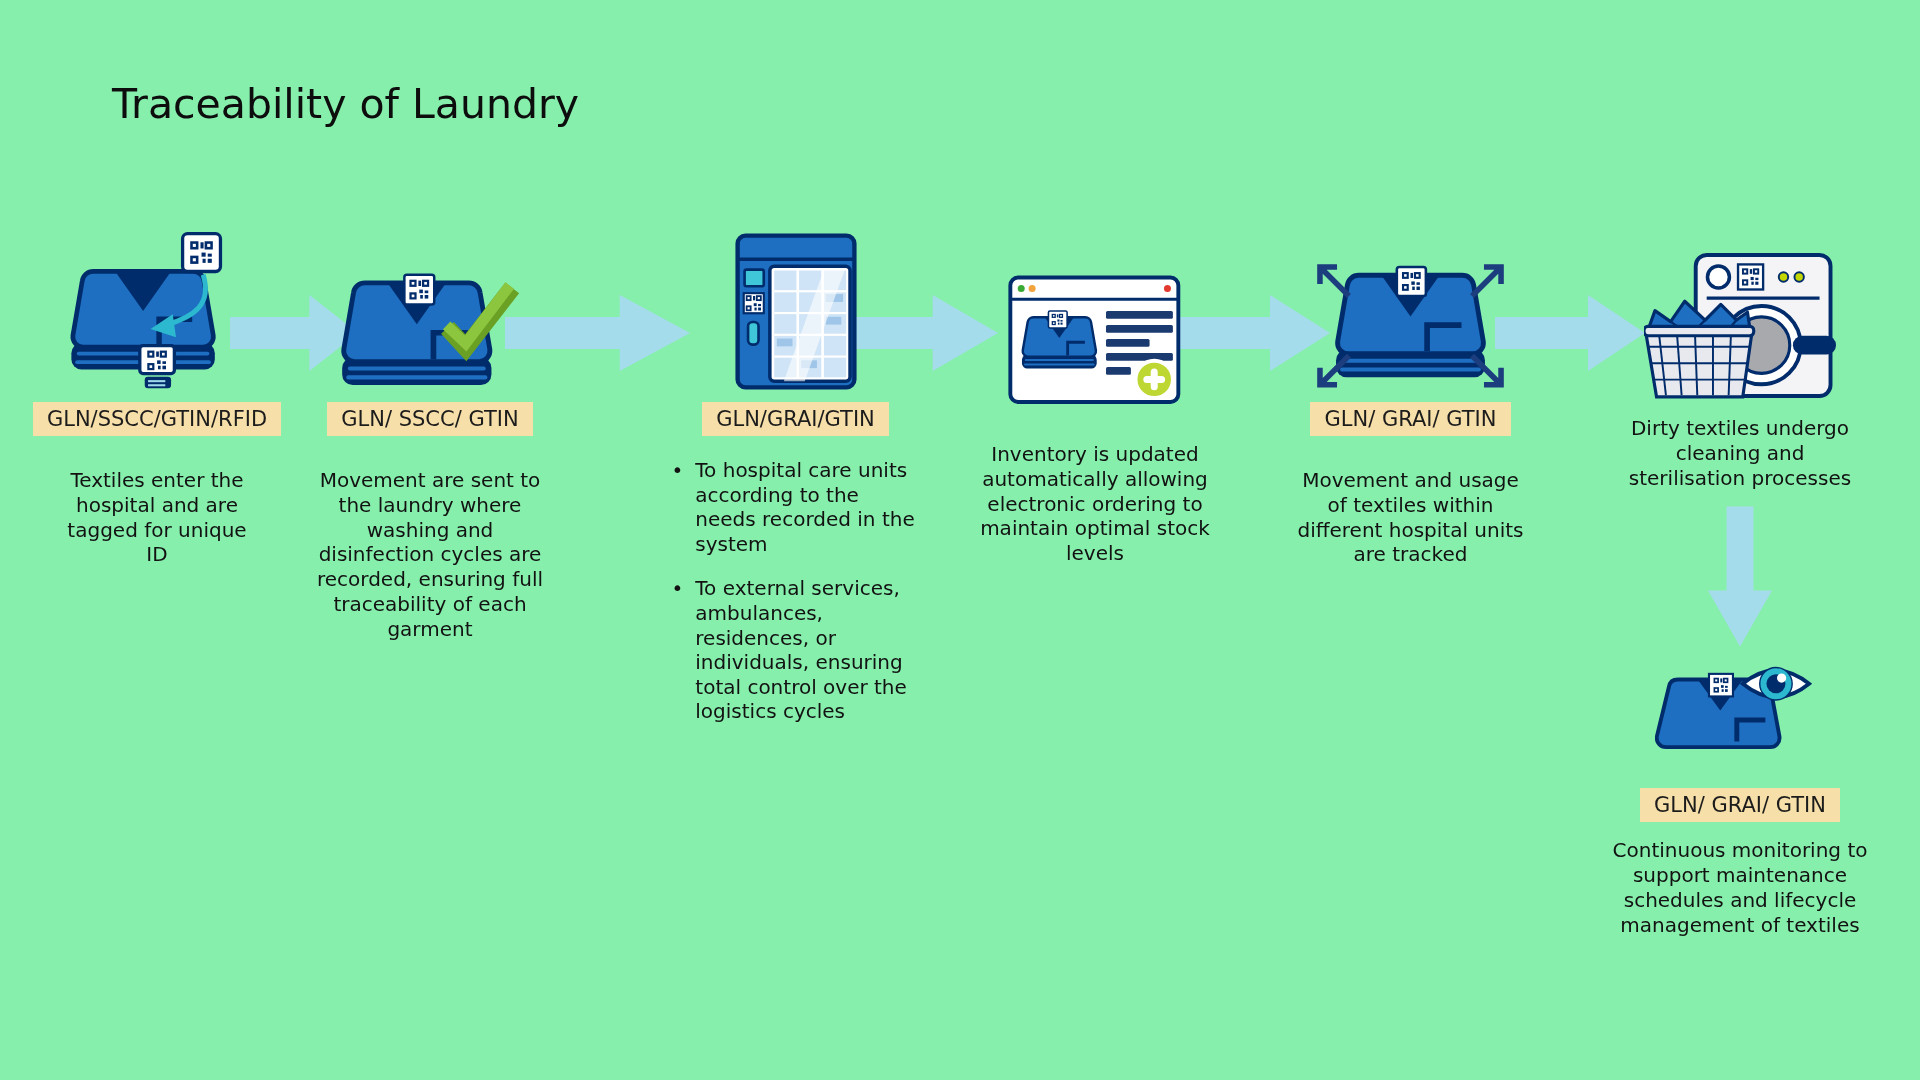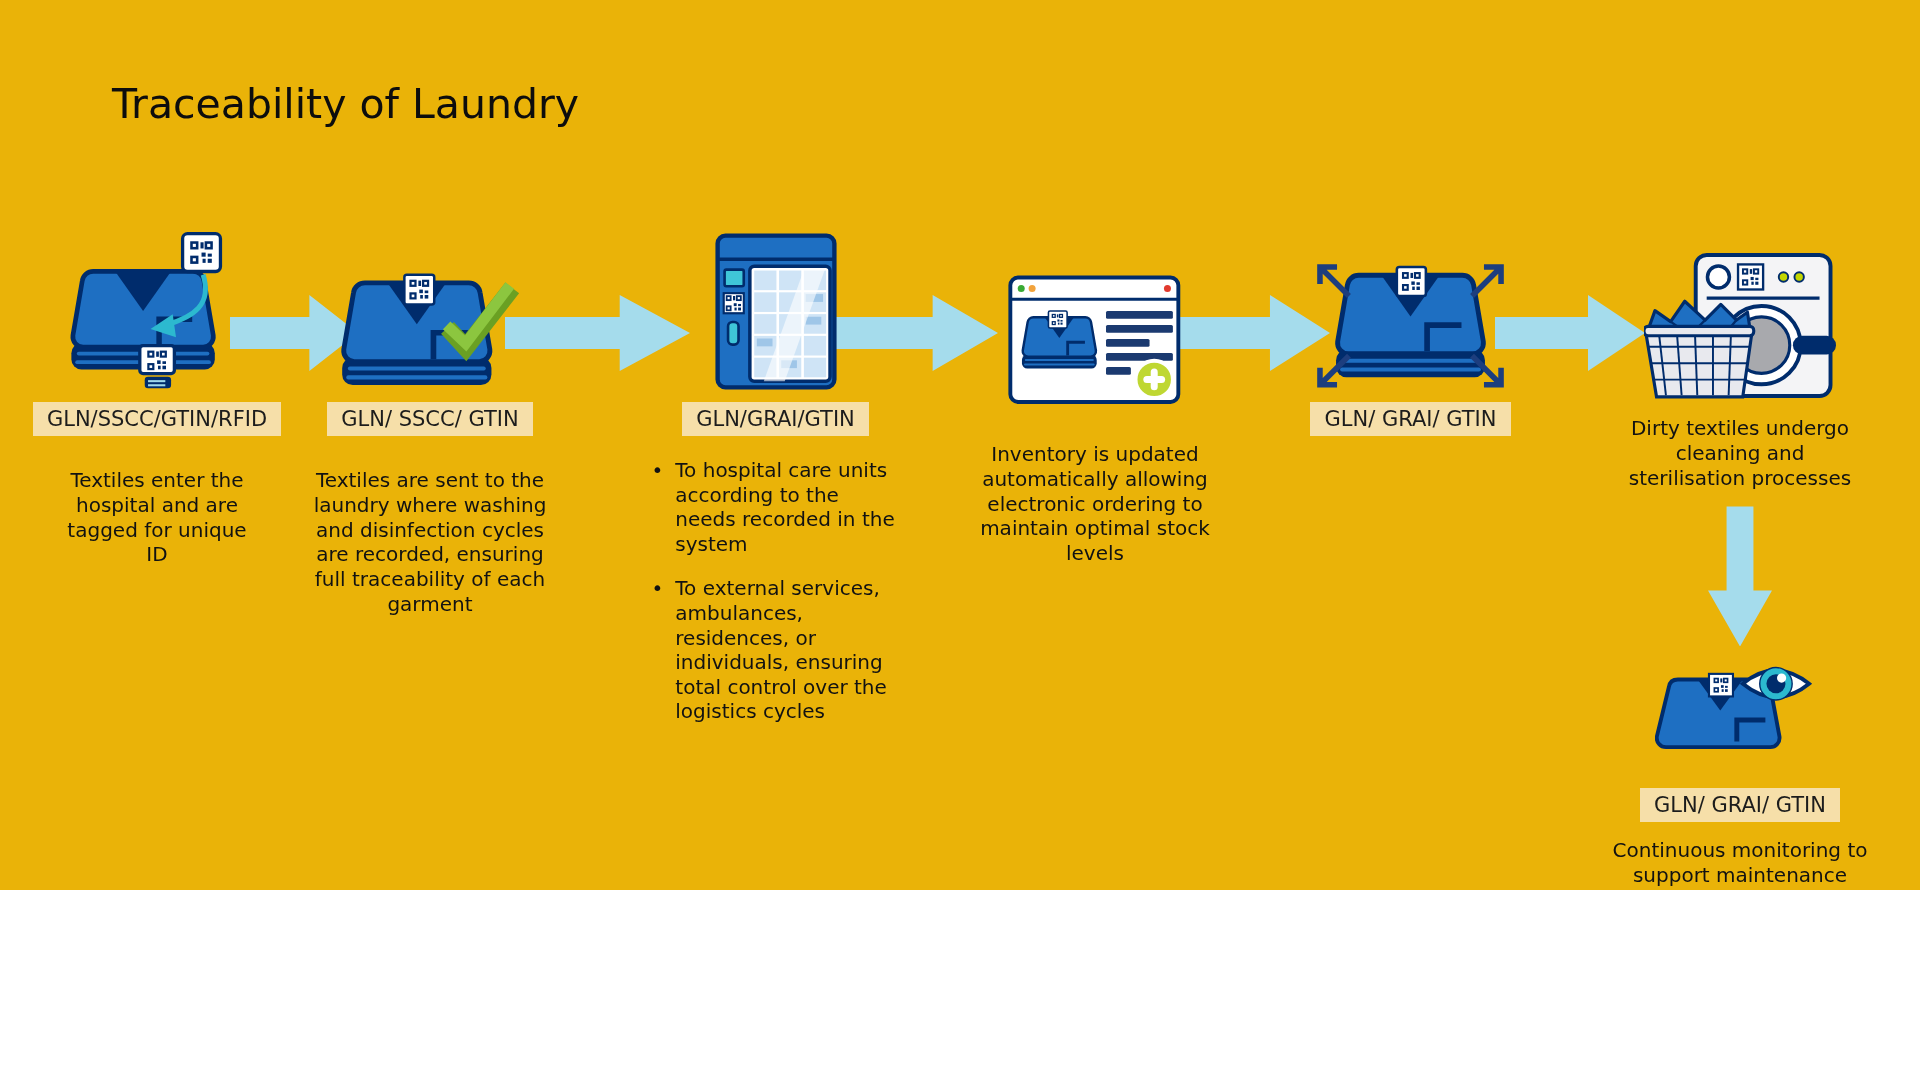--- a/index.html
+++ b/index.html
@@ -1,22 +1,22 @@
 <!DOCTYPE html>
 <html><head>
 <meta charset="utf-8">
 <style>
   html,body{margin:0;padding:0;background:#ffffff;}
-  .canvas{position:relative;width:1920px;height:890px;background:#eab308;overflow:hidden;
+  .canvas{position:relative;width:1920px;height:1080px;background:#86efac;overflow:hidden;
           font-family:"DejaVu Sans","Liberation Sans",sans-serif;color:#121212;}
   .title{position:absolute;left:112px;top:80px;font-size:41px;color:#0d0d0d;}
   .step{position:absolute;top:195px;display:flex;flex-direction:column;align-items:center;z-index:2;}
   #step1{left:26px;width:262px;}
   #step2{left:300px;width:260px;justify-content:space-between;}
-  #step3{left:648px;width:255px;}
+  #step3{left:668px;width:255px;}
   #step4{left:960px;width:270px;}
   #step5{left:1283px;width:255px;}
   #step6{left:1605px;width:270px;}
   .icon-zone{height:195px;display:flex;align-items:flex-end;justify-content:center;}
   .badge{margin-top:12px;background:#f6dfa9;padding:5px 14px;font-size:21px;color:#1c1c1c;white-space:nowrap;}
   .desc{margin-top:32px;font-size:20px;line-height:1.24;text-align:center;color:#121212;}
   .desc.wide-gap{margin-top:52px;}
   #step1 .desc{max-width:205px;}
   #step2 .desc{max-width:240px;}
   #step3 .desc{max-width:215px;}
@@ -105,21 +105,21 @@
     <div class="icon-zone">
       <svg width="195" height="117" viewBox="0 0 235 141">
         <use href="#sym-shirt" x="8" y="8" width="186" height="131"></use>
         <rect x="86" y="2" width="36" height="36" rx="3" fill="#ffffff" stroke="#002c6c" stroke-width="3"></rect>
         <use href="#sym-qr" x="91" y="7" width="26" height="26"></use>
         <path d="M138 66 L160 90 L216 18" fill="none" stroke="#6aa023" stroke-width="21"></path>
         <path d="M137 63 L160 85 L213 15" fill="none" stroke="#8cc63f" stroke-width="13"></path>
       </svg>
     </div>
     <div class="badge">GLN/ SSCC/ GTIN</div>
-    <div class="desc">Textiles are sent to the laundry where washing and disinfection cycles are recorded, ensuring full traceability of each garment</div>
+    <div class="desc">Movement are sent to the laundry where washing and disinfection cycles are recorded, ensuring full traceability of each garment</div>
   </div>
 
   <div class="step" id="step3">
     <div class="icon-zone">
       <svg width="122" height="157" viewBox="0 0 140 180">
         <rect x="3" y="3" width="134" height="174" rx="9" fill="#1e6fc2" stroke="#002c6c" stroke-width="5"></rect>
         <line x1="3" y1="30" x2="137" y2="30" stroke="#002c6c" stroke-width="4"></line>
         <rect x="11" y="42" width="22" height="19" rx="2" fill="#3fc6d8" stroke="#002c6c" stroke-width="3"></rect>
         <rect x="10" y="69" width="23" height="23" fill="#ffffff" stroke="#002c6c" stroke-width="2.5"></rect>
         <use href="#sym-qr" x="11.5" y="70.5" width="20" height="20"></use>
@@ -198,20 +198,21 @@
         <use href="#sym-qr" x="109" y="13" width="24" height="24"></use>
         <g fill="none" stroke="#1d3e7e" stroke-width="6.5">
           <path d="M48 42 L14 8 M14 28 L14 8 L34 8"></path>
           <path d="M192 42 L226 8 M206 8 L226 8 L226 28"></path>
           <path d="M48 112 L14 146 M14 126 L14 146 L34 146"></path>
           <path d="M192 112 L226 146 M206 146 L226 146 L226 126"></path>
         </g>
       </svg>
     </div>
     <div class="badge">GLN/ GRAI/ GTIN</div>
+    <div class="desc">Movement and usage of textiles within different hospital units are tracked</div>
   </div>
 
   <div class="step" id="step6">
     <div class="icon-zone">
       <svg class="overflow-14" width="192" height="153" viewBox="0 0 245 195">
         <rect x="66" y="5" width="172" height="180" rx="14" fill="#f4f4f6" stroke="#002c6c" stroke-width="5"></rect>
         <circle cx="95" cy="33" r="14" fill="#ffffff" stroke="#002c6c" stroke-width="4.5"></circle>
         <rect x="120" y="17" width="32" height="32" fill="#ffffff" stroke="#002c6c" stroke-width="3"></rect>
         <use href="#sym-qr" x="124" y="21" width="24" height="24"></use>
         <circle cx="178" cy="33" r="6" fill="#c3d600" stroke="#002c6c" stroke-width="2.5"></circle>

